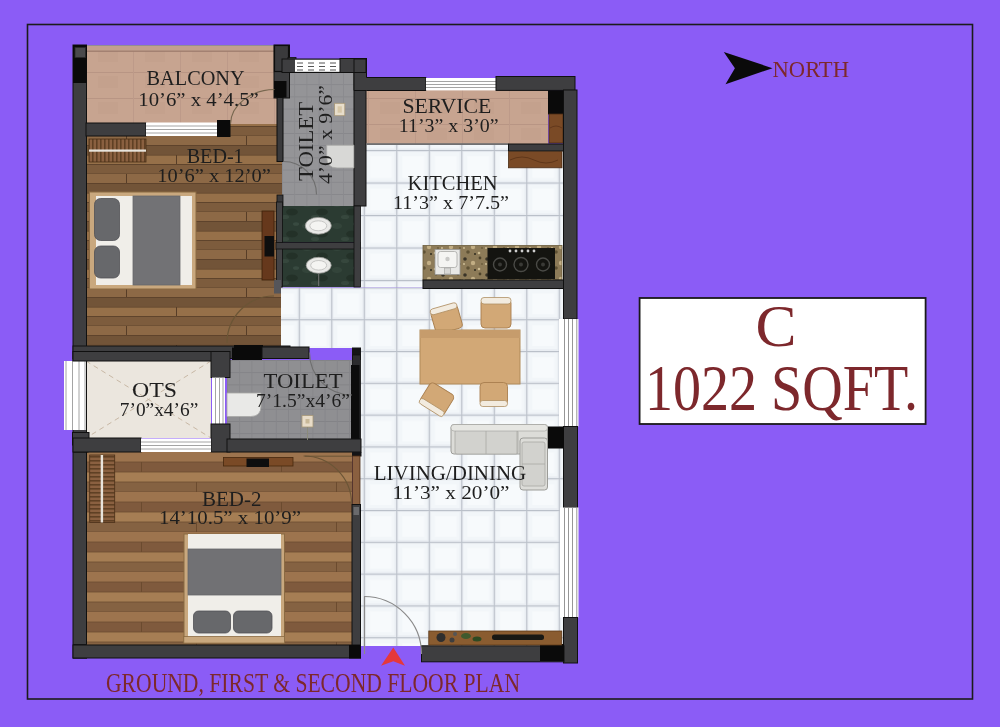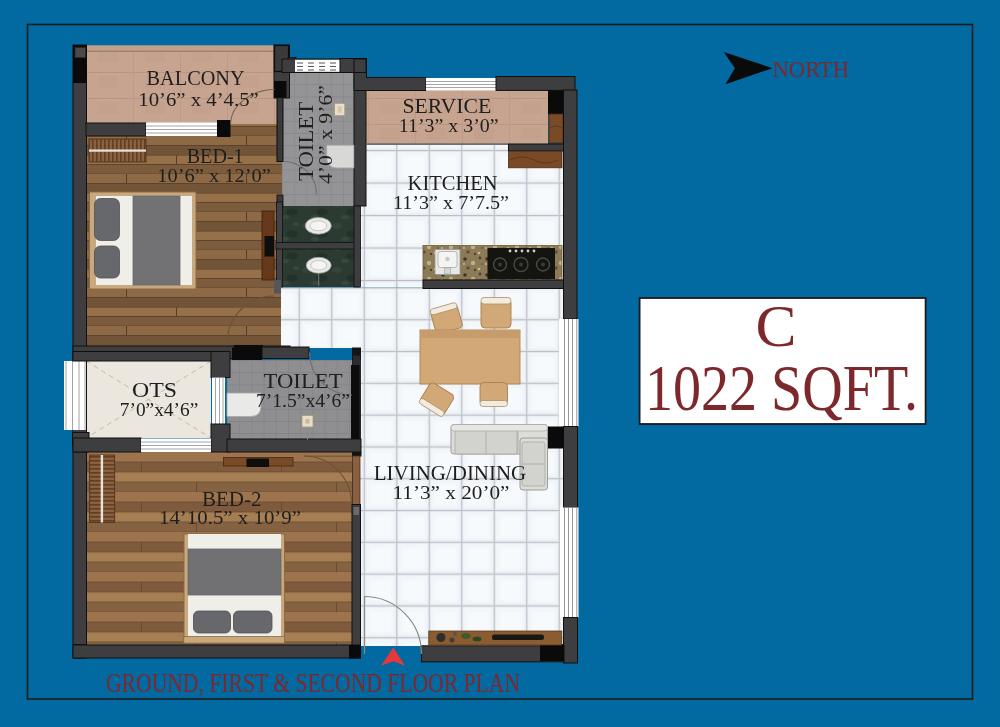--- a/index.html
+++ b/index.html
@@ -1,16 +1,16 @@
 <!DOCTYPE html>
 <html><head>
 <meta charset="utf-8">
 <style>
   html,body{margin:0;padding:0;background:#ffffff;}
-  #page{position:relative;width:1000px;height:727px;background:#0369a1;overflow:hidden;
+  #page{position:relative;width:1000px;height:727px;background:#8b5cf6;overflow:hidden;
         font-family:"Liberation Serif", serif;}
   svg{position:absolute;left:0;top:0;}
 </style>
 </head>
 <body>
 <div id="page">
 <svg width="1000" height="727" viewBox="0 0 1000 727">
 <defs>
 
   <pattern id="wood1" width="120" height="38" patternUnits="userSpaceOnUse" x="86" y="136">

